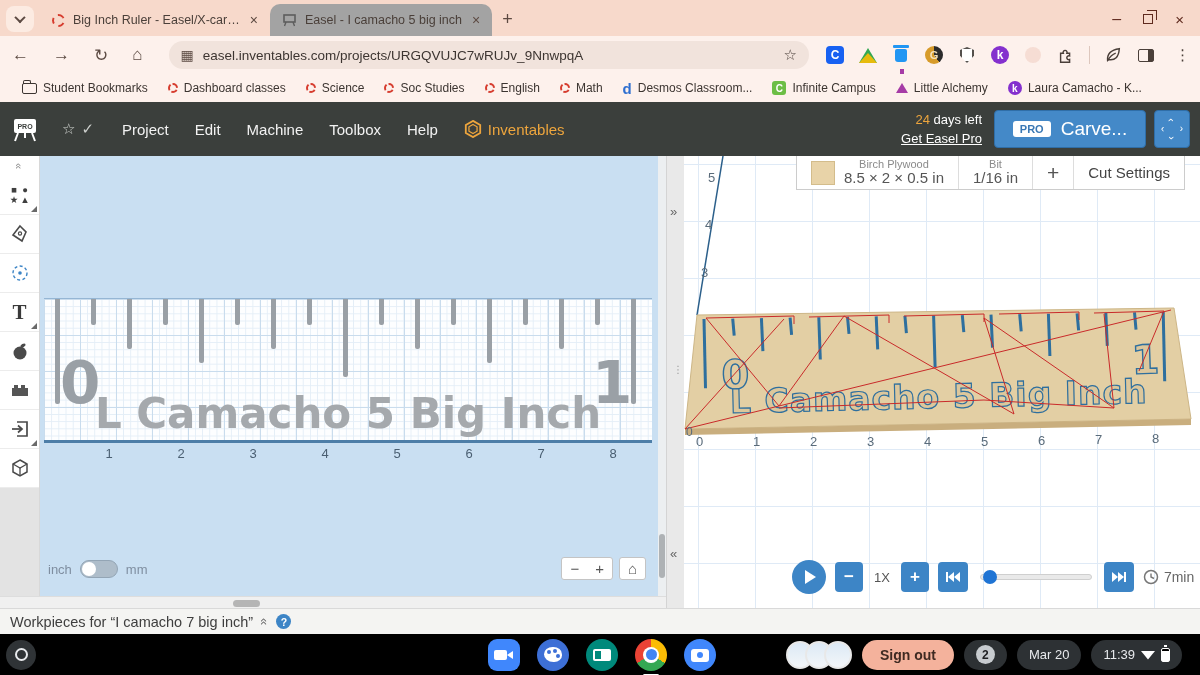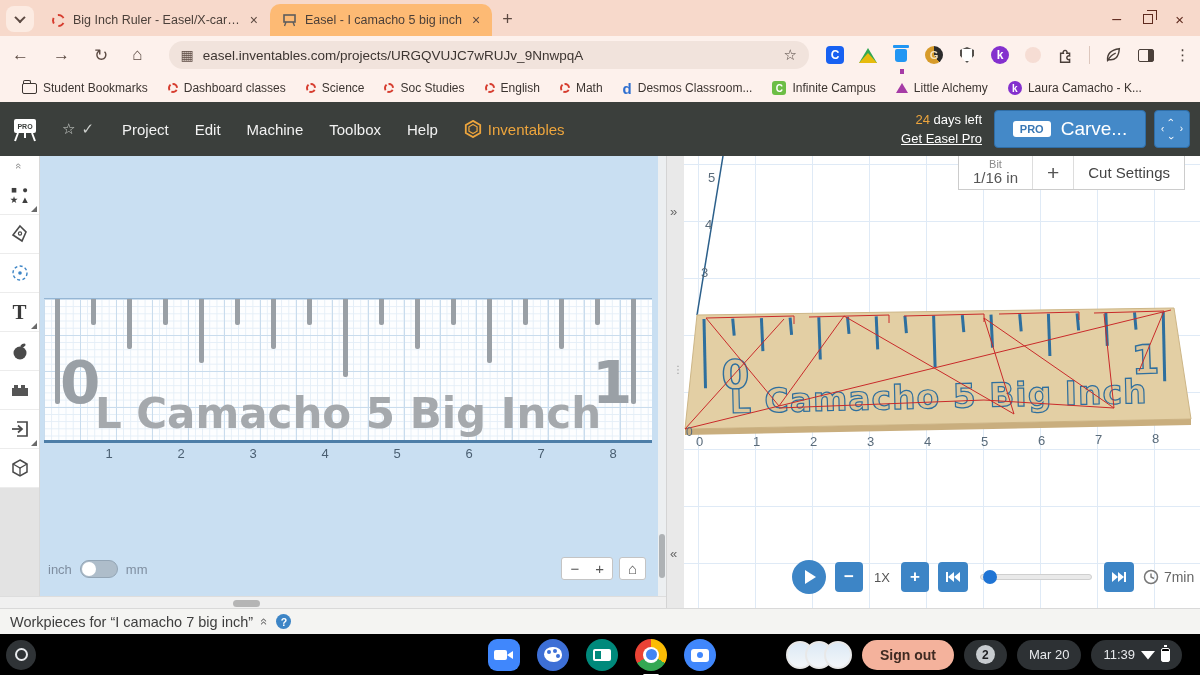--- a/index.html
+++ b/index.html
@@ -5,21 +5,21 @@
   * { margin:0; padding:0; box-sizing:border-box; }
   html,body { width:1200px; height:675px; font-family:"Liberation Sans", sans-serif; overflow:hidden; background:#000; }
   .abs { position:absolute; }
   #screen { position:relative; width:1080px; height:675px; background:#fff; }
 
   
   #tabstrip { top:0; left:0; width:1200px; height:36px; background:#f7d9cb; display:flex; align-items:flex-end; }
   .tab-search { width:28px; height:26px; margin:4px 6px; border-radius:8px; background:#fcebe2; display:flex; align-items:center; justify-content:center; color:#5d4a42; font-size:11px; }
   .chev-down { width:8px; height:8px; border-right:2px solid #5d4a42; border-bottom:2px solid #5d4a42; transform:rotate(45deg) translate(-1px,-1px); }
   .tab { height:32px; display:flex; align-items:center; gap:8px; padding:0 10px 0 12px; font-size:12.5px; color:#4a3f39; max-width:230px; }
-  .tab.active { background:#fdba74; border-radius:10px 10px 0 0; }
+  .tab.active { background:#a3a3a3; border-radius:10px 10px 0 0; }
   .tab .close { color:#5d4a42; font-size:14px; padding:0 2px; }
   .favicon-dashed { width:13px; height:13px; border:2.5px dashed #d63c2e; border-radius:50%; flex:0 0 auto; }
   .tab-label { white-space:nowrap; overflow:hidden; text-overflow:ellipsis; }
   .newtab { color:#5d4a42; font-size:18px; margin:0 0 6px 10px; }
   #win-controls { margin-left:auto; display:flex; gap:22px; align-items:center; padding:0 16px 8px 0; color:#5f2a1e; }
   .restore-ic { width:10px; height:10px; border:1.5px solid #5f2a1e; position:relative; }
   .restore-ic::before { content:""; position:absolute; left:3px; top:-5px; width:9px; height:9px; border:1.5px solid #5f2a1e; border-left:none; border-bottom:none; }
 
   #toolbar { top:36px; left:0; width:1200px; height:38px; background:#fdf1ec; display:flex; align-items:center; }
   .nav-ic { font-size:17px; color:#5c4b43; padding:0 12px; }
@@ -517,20 +517,27 @@
       <g id="p-yaxis" font-size="13" fill="#5a6b7a">
           <text x="24" y="26">5</text>
           <text x="21" y="73">4</text>
           <text x="17" y="121">3</text>
         </g>
       <text x="2" y="280" font-size="12" fill="#5a6b7a">0</text>
     </svg>
 
     <div id="material-bar">
       <div class="cell">
+        <span class="swatch"></span>
+        <span class="two-line">
+            <div class="t">Birch Plywood</div>
+            <div class="b">8.5 × 2 × 0.5 in</div>
+          </span>
+      </div>
+      <div class="cell">
         <span class="two-line">
             <div class="t">Bit</div>
             <div class="b">1/16 in</div>
           </span>
       </div>
       <div class="cell plus-cell">+</div>
       <div class="cell cut-cell">Cut Settings</div>
     </div>
 
     <div id="playback">

